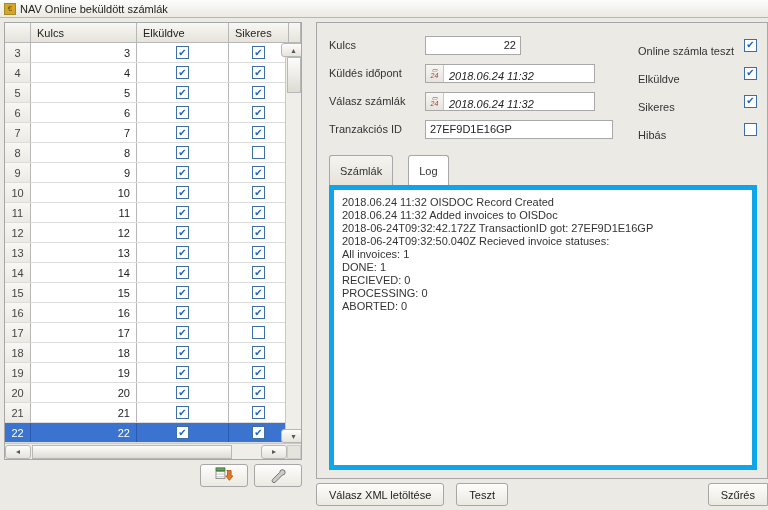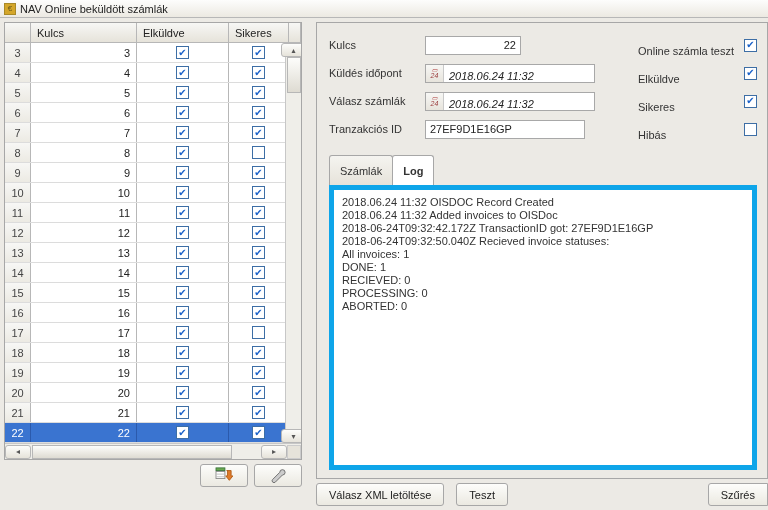--- a/index.html
+++ b/index.html
@@ -166,21 +166,21 @@
   .chk-lbl { display:flex; align-items:center; gap:6px; justify-self:start;margin-top:12px;}
   
   .tabs { margin-top:14px; display:flex; }
   .tab {
     height:30px; padding:0 10px; border:1px solid #a7a7a7; border-bottom:none;
     background:linear-gradient(#f5f4f0,#e6e3da);
     display:flex; align-items:center; margin-right:-1px;
     border-top-left-radius:3px; border-top-right-radius:3px;
     color:#333;
   }
-  .tab.active { background:#fff; font-weight:bold; position:relative; z-index:2;}
+  .tab.active { background:#fff; font-weight:normal; position:relative; z-index:2;margin-left:16px;}
   .tab-page {
     flex:1 1 auto; border:5px solid #0ea5e9; background:#fff;
     padding:6px 8px; font-size:11px; color:#333;
     line-height:13px; white-space:pre; overflow:hidden; min-height:0;
   }
   .btn {
     height:23px; padding:0 12px;
     border:1px solid #a7a7a7; border-radius:3px;
     background:linear-gradient(#fdfdfb,#ebe9e1);
     display:flex; align-items:center; justify-content:center;
@@ -547,21 +547,21 @@
             </div>
           <span class="date-val">2018.06.24 11:32</span>
         </div>
         <div></div>
         <label class="chk-lbl">
             <span>Sikeres</span>
           </label>
         <span class="chk checked"></span>
 
         <label>Tranzakciós ID</label>
-        <div class="field" style="width:160px">
+        <div class="field" style="width:188px">
             <span>27EF9D1E16GP</span>
           </div>
         <div></div>
         <label class="chk-lbl">
             <span>Hibás</span>
           </label>
         <span class="chk"></span>
       </div>
 
       <div class="tabs">

